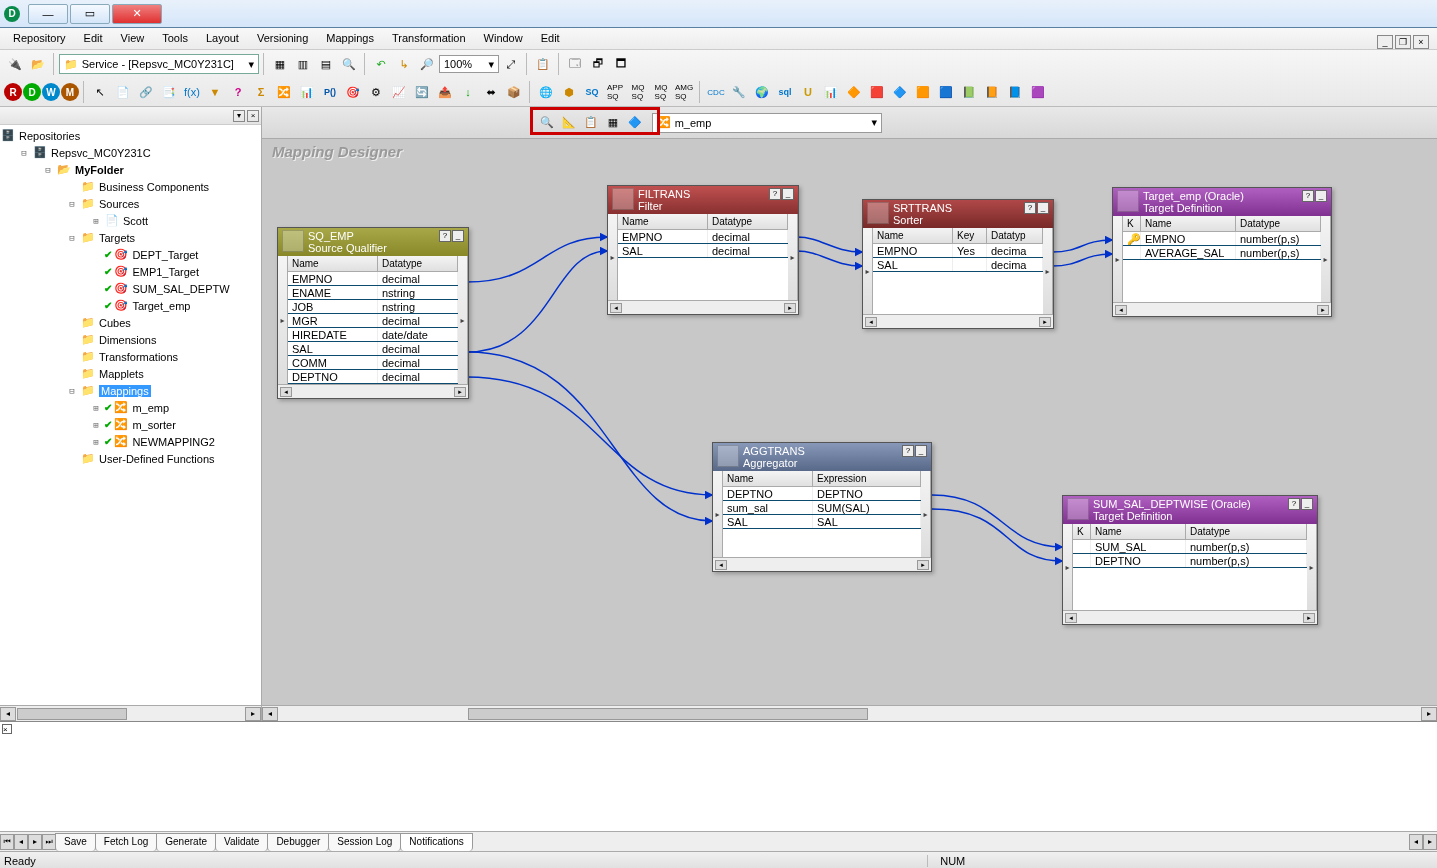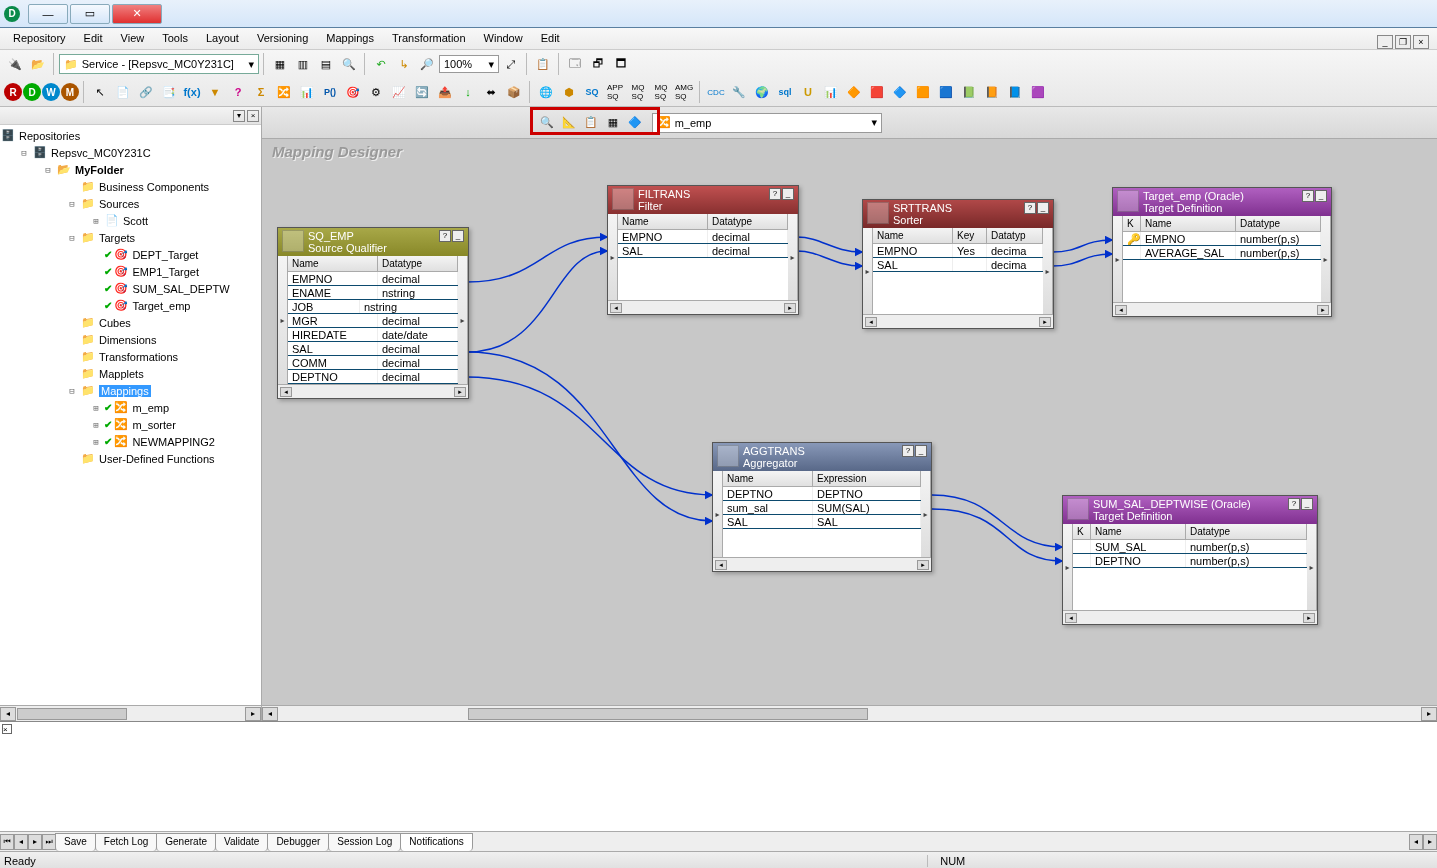--- a/index.html
+++ b/index.html
@@ -144,21 +144,21 @@
   <div class="toolrow tooliconrow">
     <div class="circ" style="background:#b00">R</div>
     <div class="circ" style="background:#0a0">D</div>
     <div class="circ" style="background:#08c">W</div>
     <div class="circ" style="background:#a50">M</div>
     <div class="tbsep"></div>
     <div class="tbtn">↖</div>
     <div class="tbtn">📄</div>
     <div class="tbtn">🔗</div>
     <div class="tbtn">📑</div>
-    <div class="tbtn" style="color:#07c;font-weight:bold">f(x)</div>
+    <div class="tbtn" style="color:#07c;font-weight:normal">f(x)</div>
     <div class="tbtn" style="color:#c80">▼</div>
     <div class="tbtn" style="color:#c08;font-weight:bold">?</div>
     <div class="tbtn" style="color:#c80;font-weight:bold">Σ</div>
     <div class="tbtn">🔀</div>
     <div class="tbtn">📊</div>
     <div class="tbtn" style="color:#05a;font-weight:bold;font-size:9px">P()</div>
     <div class="tbtn">🎯</div>
     <div class="tbtn">⚙</div>
     <div class="tbtn">📈</div>
     <div class="tbtn">🔄</div>
@@ -369,21 +369,21 @@
           <div id="sqrows">
               <div class="trow">
                 <div style="width: 90px;">EMPNO</div>
                 <div style="width: auto; flex: 1 1 0%;">decimal</div>
               </div>
               <div class="trow">
                 <div style="width: 90px;">ENAME</div>
                 <div style="width: auto; flex: 1 1 0%;">nstring</div>
               </div>
               <div class="trow">
-                <div style="width: 72px;">JOB</div>
+                <div style="width: 90px;">JOB</div>
                 <div style="width: auto; flex: 1 1 0%;">nstring</div>
               </div>
               <div class="trow">
                 <div style="width: 90px;">MGR</div>
                 <div style="width: auto; flex: 1 1 0%;">decimal</div>
               </div>
               <div class="trow">
                 <div style="width: 90px;">HIREDATE</div>
                 <div style="width: auto; flex: 1 1 0%;">date/date</div>
               </div>

